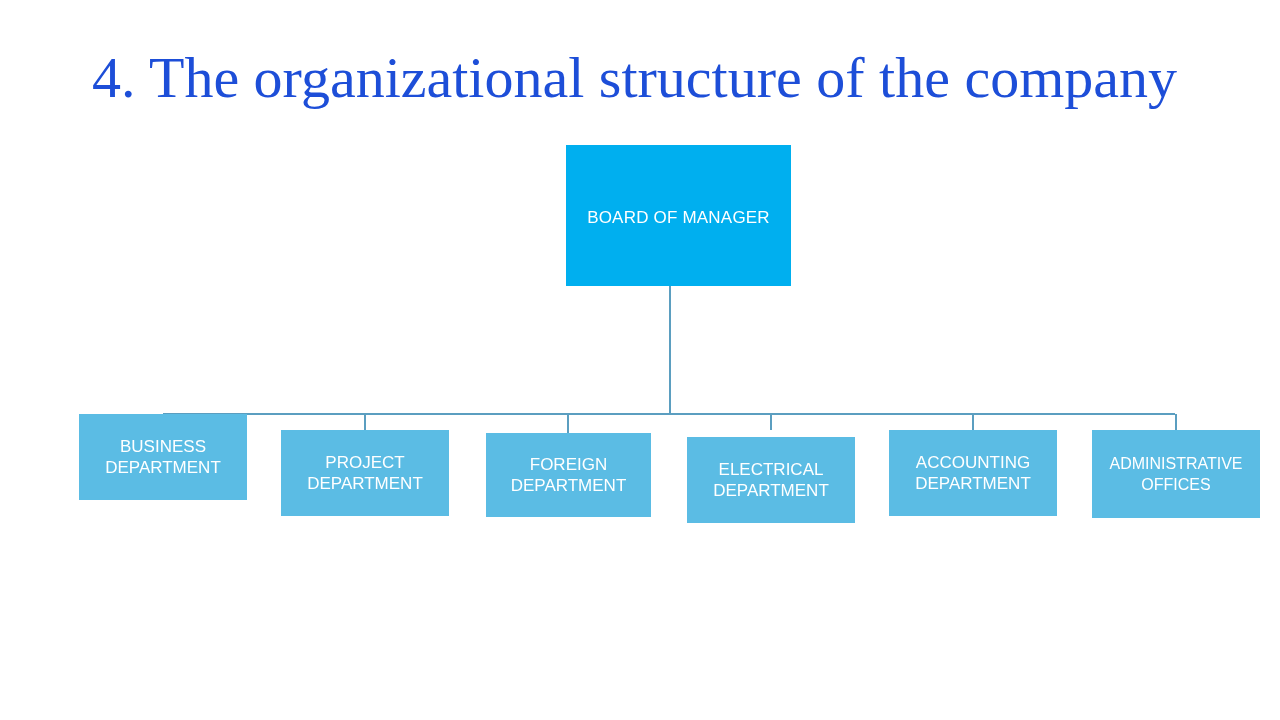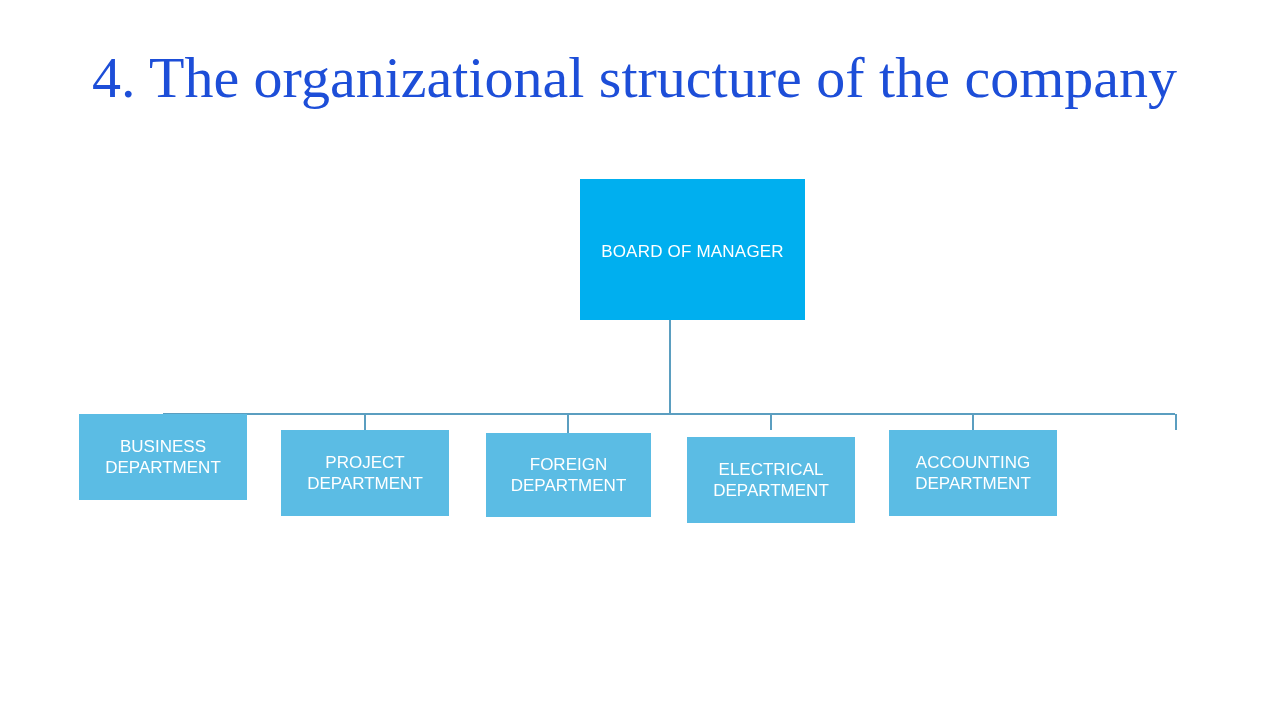--- a/index.html
+++ b/index.html
@@ -54,29 +54,28 @@
   }
   .node-label {
     display: block;
     width: 100%;
     padding: 0 4px;
     box-sizing: border-box;
     white-space: pre-line;
   }
 
   #node-root {
-    left: 580px;
+    left: 566px;
     top: 145px;
     width: 225px;
     height: 141px;
     background: #00AFEF;
     font-size: 17px;
     line-height: 22px;
     align-items: center;
-    margin-top: 34px;
   }
   #node-root .node-label {
     position: relative;
     top: 2px;
     letter-spacing: 0.2px;
   }
 
   .child {
     background: #5BBCE4;
     font-size: 17px;
@@ -138,14 +137,18 @@
   <div id="node-c3" class="node child">
     <span class="node-label">ELECTRICAL
 DEPARTMENT</span>
   </div>
 
   <div id="node-c4" class="node child">
     <span class="node-label">ACCOUNTING
 DEPARTMENT</span>
   </div>
 
+  <div id="node-c5" class="node child">
+    <span class="node-label">ADMINISTRATIVE
+OFFICES</span>
+  </div>
 
 </div>
 
 </body></html>

